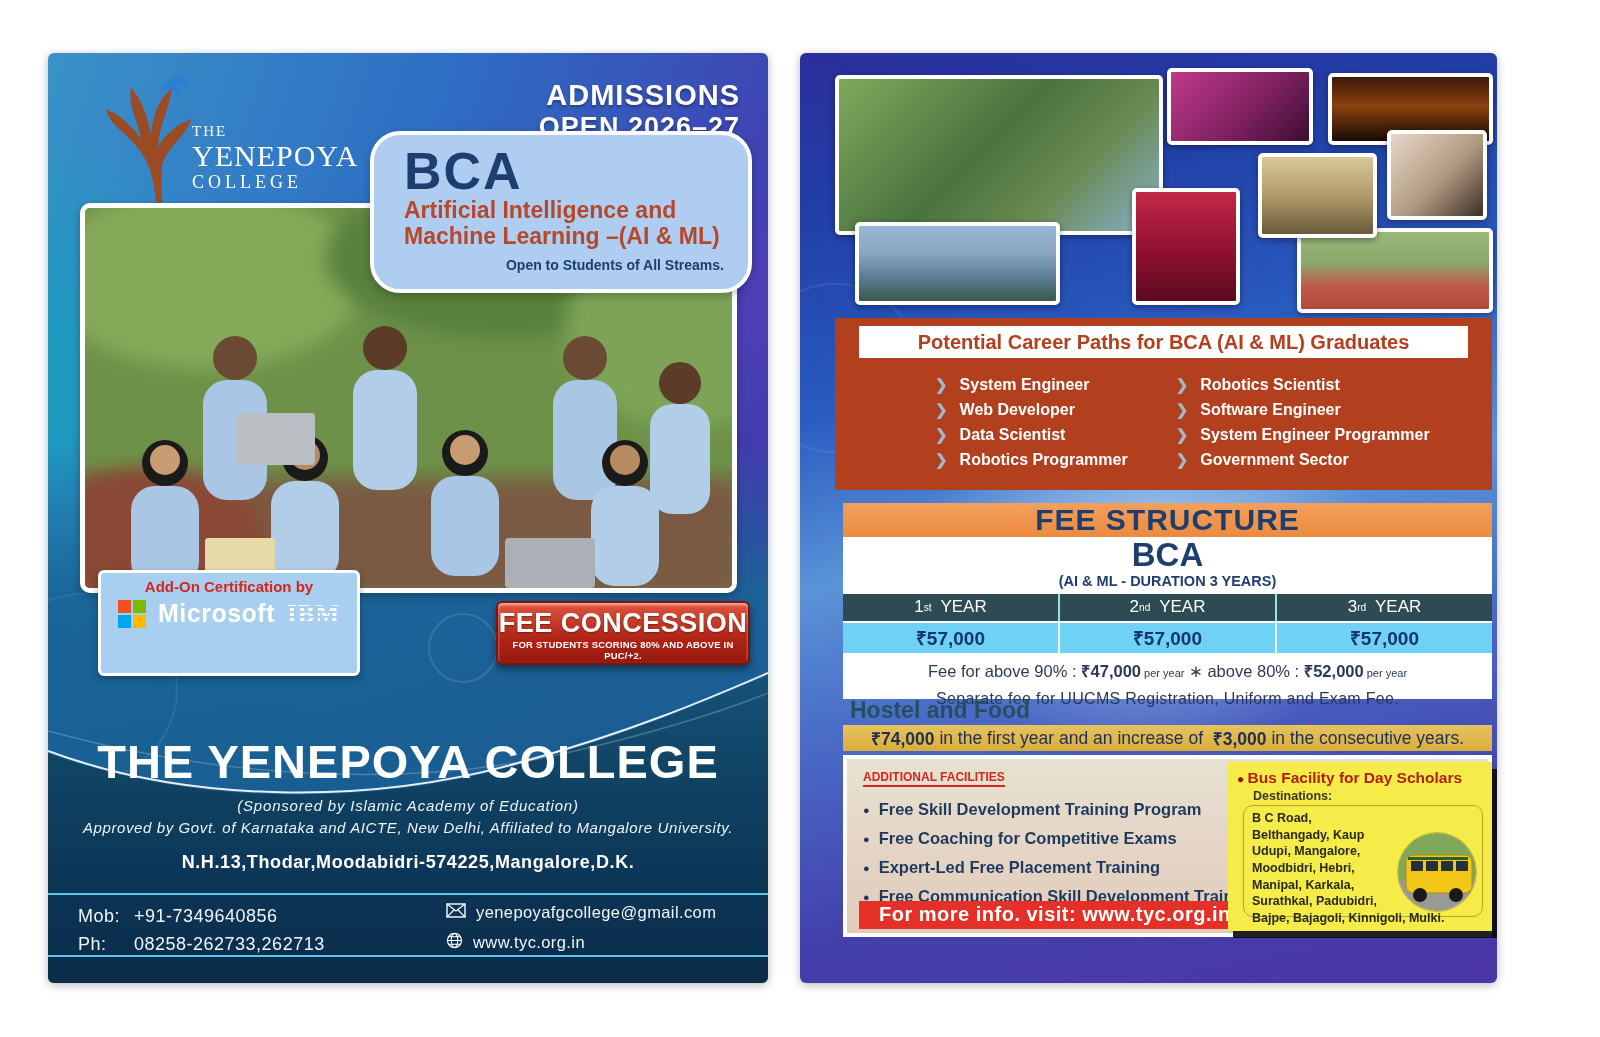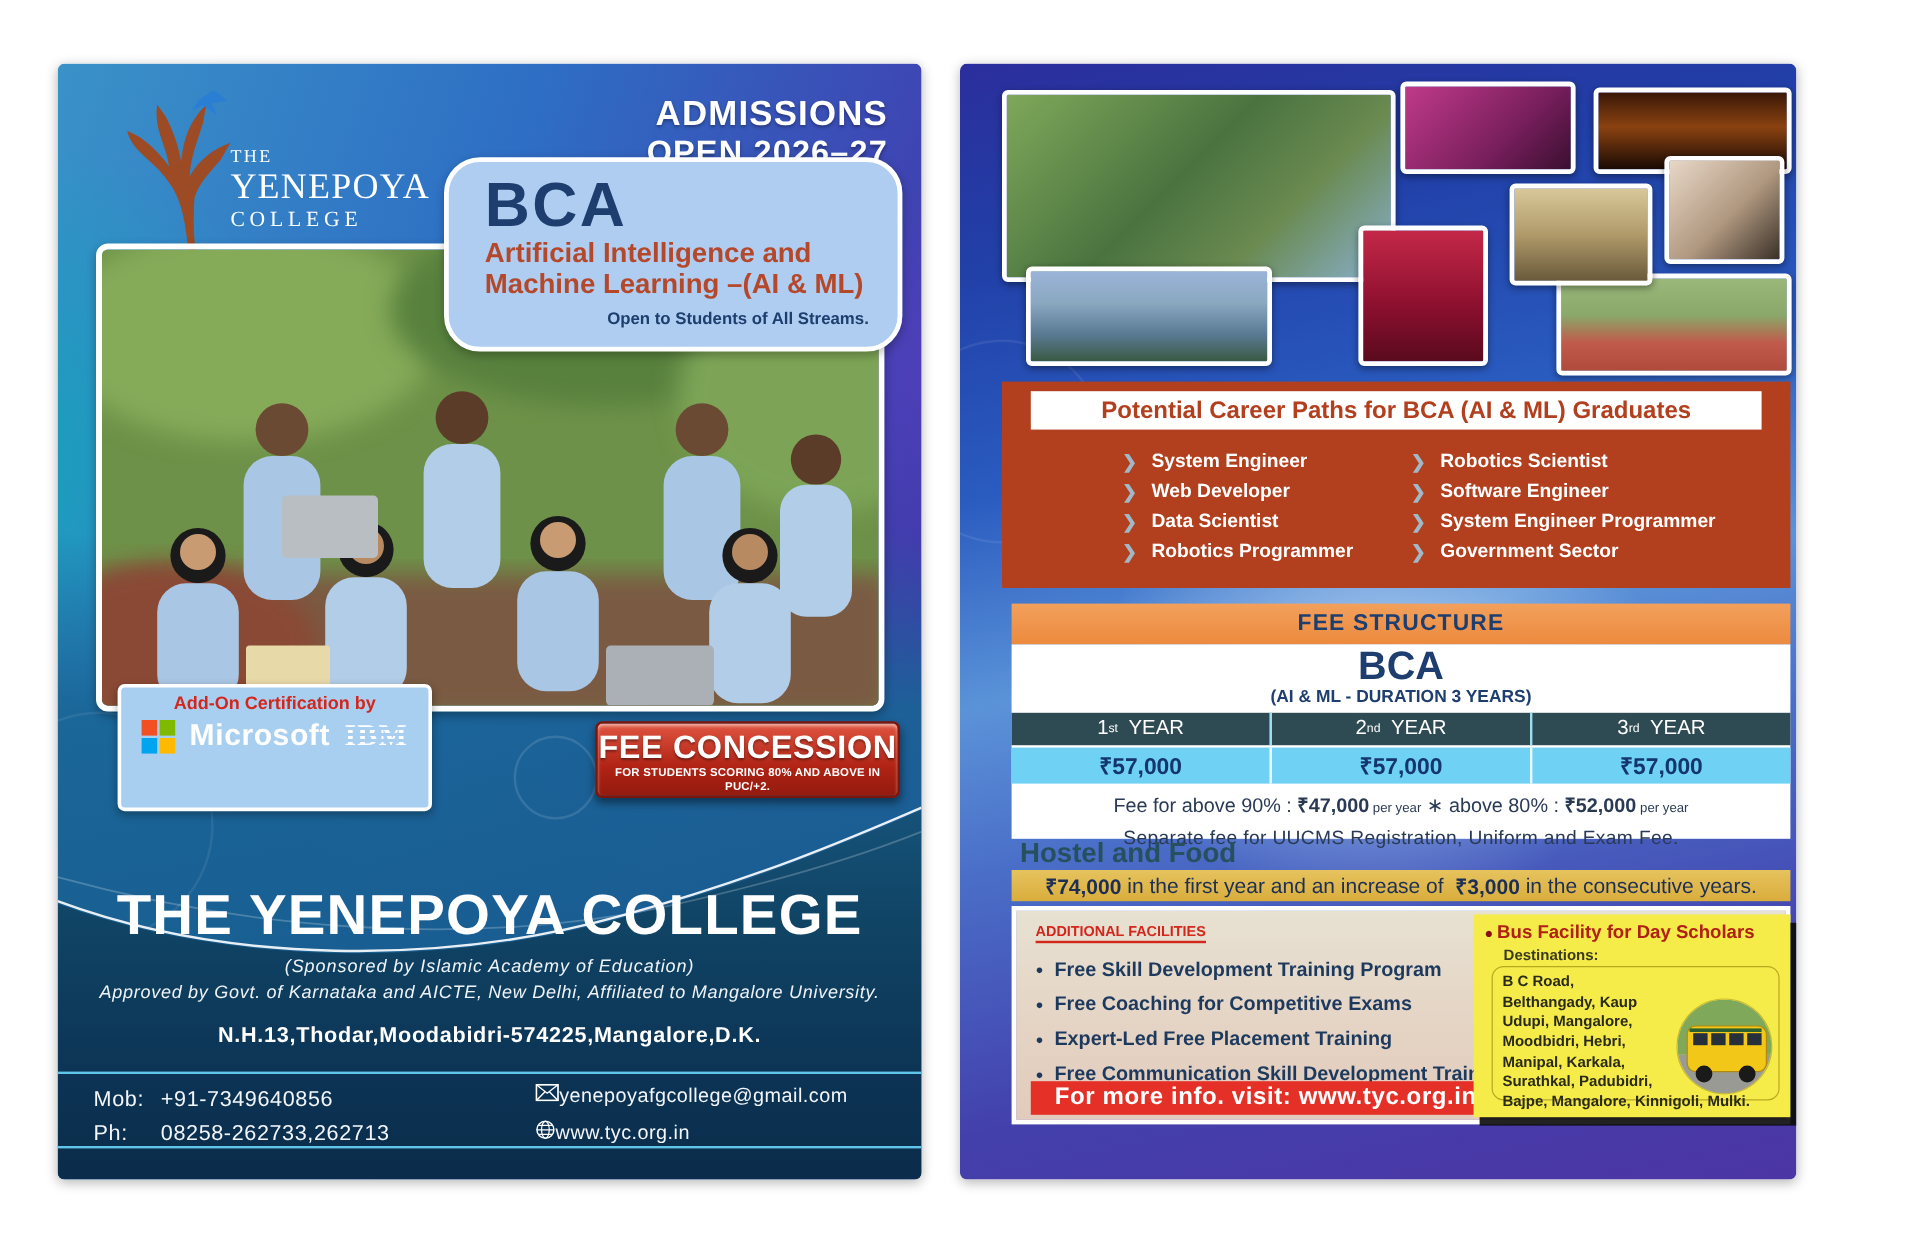--- a/index.html
+++ b/index.html
@@ -94,41 +94,41 @@
     font-size:15px; font-style:italic; color:#eef3f8; letter-spacing:.8px; }
   .approved { position:absolute; left:0; top:766px; width:100%; text-align:center; z-index:5;
     font-size:15px; font-style:italic; color:#eef3f8; letter-spacing:.6px; }
   .address { position:absolute; left:0; top:799px; width:100%; text-align:center; z-index:5;
     font-size:18px; font-weight:700; color:#fff; letter-spacing:.6px; }
   .hline { position:absolute; left:0; width:100%; height:1.5px; background:#5fc6ea; z-index:5; }
   .contact-left { position:absolute; left:30px; top:853px; z-index:5; color:#f2f6fa; font-size:18px; }
   .contact-left .row { display:flex; margin-bottom:7px; letter-spacing:.5px; }
   .contact-left .lbl { width:56px; }
   .contact-right { position:absolute; left:398px; top:850px; z-index:5; color:#f2f6fa; font-size:16.5px; }
-  .contact-right .row { display:flex; align-items:center; margin-bottom:10px; letter-spacing:.4px; }
+  .contact-right .row { display:flex; align-items:center; gap:10px; margin-bottom:10px; letter-spacing:.4px; }
 
   
   .photo { position:absolute; border:4px solid #fff; border-radius:5px;
     box-shadow:0 2px 6px rgba(0,0,0,.4); }
 
   .career-panel { position:absolute; left:35px; top:265px; width:657px; height:172px;
     background:#b23f1d; z-index:2; padding-top:8px; }
   .career-titlebar { margin:0 24px; height:32px; background:#fff; display:flex; align-items:center;
     justify-content:center; }
   .career-title { font-size:20px; font-weight:800; color:#b23f1d; }
   .career-cols { display:flex; padding:14px 0 0 100px; gap:48px; }
   .career-col { list-style:none; }
   .career-col li { display:flex; align-items:center; color:#fff; font-size:16px; font-weight:700;
     height:25px; }
   .chv { color:#9fb9c9; font-size:15px; font-weight:800; margin-right:12px; }
   .career-col.c2 li { width:270px; }
 
   .fee-header { position:absolute; left:43px; top:450px; width:649px; height:34px; z-index:2;
     background:linear-gradient(180deg,#f2a05c,#ec8a3e); display:flex; align-items:center;
-    justify-content:center; font-size:19px; font-weight:800; color:#1d3e6e; letter-spacing:1px; }
+    justify-content:center; font-size:30px; font-weight:800; color:#1d3e6e; letter-spacing:1px; }
   .fee-panel { position:absolute; left:43px; top:484px; width:649px; height:162px; z-index:2;
     background:#fff; text-align:center; }
   .fee-bca { font-size:33px; font-weight:800; color:#1d3e6e; line-height:1.05; margin-top:1px; }
   .fee-duration { font-size:14.5px; font-weight:800; color:#1d3e6e; margin-bottom:5px; }
   .fee-row { display:flex; }
   .fee-cell { flex:1; display:flex; align-items:center; justify-content:center; }
   .fee-row.hdr .fee-cell { background:#2e4a52; color:#fff; font-size:17px; height:27px;
     border-left:2px solid #9fdcef; }
   .fee-row.hdr .fee-cell:first-child { border-left:none; }
   .fee-row.amt .fee-cell { background:#6fd2f5; color:#15356e; font-weight:800; font-size:19px;
@@ -423,21 +423,21 @@
 
   <div class="bus-box">
     <div class="bus-title">Bus Facility for Day Scholars</div>
     <div class="bus-dest">Destinations:</div>
     <div class="bus-inner">
       <div class="bus-line">B C Road,  Belthangady, Kaup</div>
       <div class="bus-line">Udupi,  Mangalore,</div>
       <div class="bus-line">Moodbidri, Hebri,</div>
       <div class="bus-line">Manipal,  Karkala,</div>
       <div class="bus-line">Surathkal, Padubidri,</div>
-      <div class="bus-line full">Bajpe, Mangalore, Kinnigoli, Mulki.</div>
+      <div class="bus-line full">Bajpe, Bajagoli, Kinnigoli, Mulki.</div>
       <div class="bus-circle">
         <svg width="80" height="80" viewBox="0 0 80 80">
           <rect width="80" height="46" fill="#7fa85a"></rect>
           <rect y="46" width="80" height="34" fill="#9a9a94"></rect>
           <rect x="8" y="22" width="66" height="38" rx="7" fill="#f2c718" stroke="#b08a10"></rect>
           <rect x="13" y="28" width="12" height="10" fill="#25303a"></rect>
           <rect x="28" y="28" width="12" height="10" fill="#25303a"></rect>
           <rect x="43" y="28" width="12" height="10" fill="#25303a"></rect>
           <rect x="58" y="28" width="12" height="10" fill="#25303a"></rect>
           <circle cx="22" cy="62" r="7" fill="#1a1a1a"></circle>

